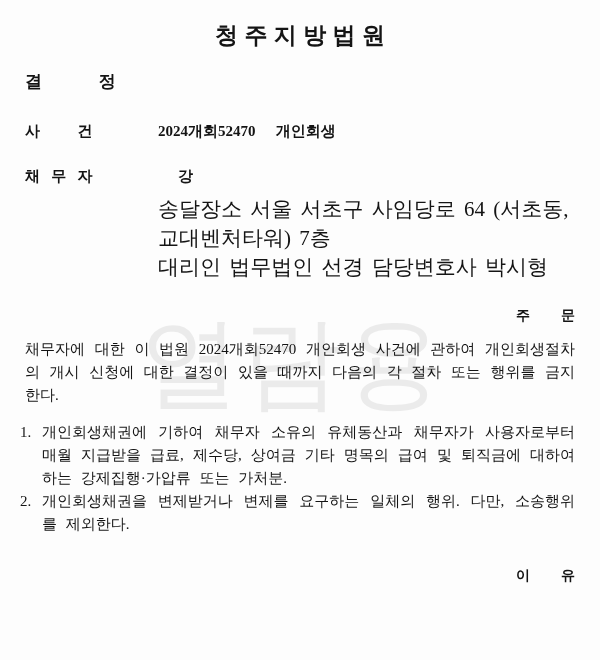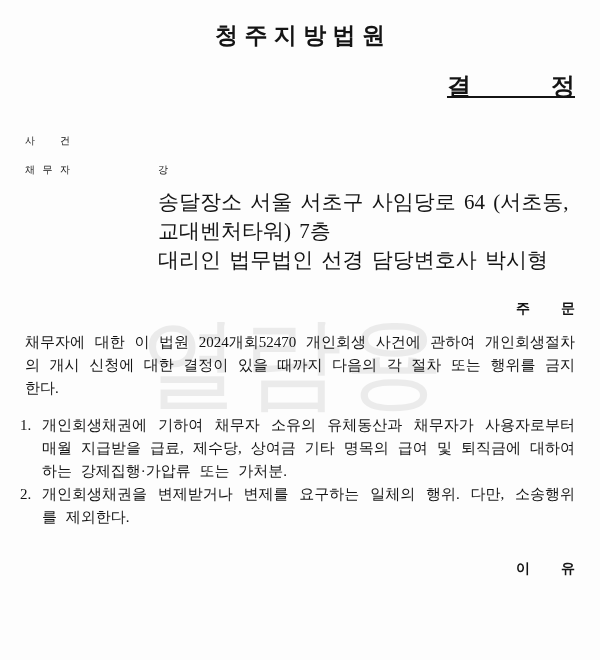--- a/index.html
+++ b/index.html
@@ -32,30 +32,29 @@
   .court-name {
     margin-top: 8px;
     text-align: center;
     font-family: "Liberation Sans", "DejaVu Sans", sans-serif;
     font-weight: bold;
     font-size: 23px;
     white-space: pre;
   }
   .doc-type {
     margin-top: 19px;
-    text-align: right;
+    text-align: left;
     font-family: "Liberation Sans", "DejaVu Sans", sans-serif;
     font-weight: bold;
-    font-size: 24px;
+    font-size: 17px;
     white-space: pre;
-    text-decoration: underline;
   }
-  .kv { display: flex; font-size: 10px; line-height: 21px; }
+  .kv { display: flex; font-size: 15px; line-height: 21px; font-weight: bold; }
   .kv-case   { margin-top: 28px; }
-  .kv-debtor { margin-top: 8px; }
+  .kv-debtor { margin-top: 24px; gap: 20px; }
   .kv .label { flex: none; width: 133px; white-space: pre; }
   .kv .value { white-space: pre; word-spacing: 3px; }
   .addr-block {
     margin-left: 133px;
     margin-top: 8px;
     font-size: 21px;
     line-height: 29px;
     word-spacing: 3px;
   }
   .section-head {
@@ -92,20 +91,21 @@
   <div class="watermark">열람용</div>
 
   <div class="content">
 
     <div class="court-name">청 주 지 방 법 원</div>
 
     <div class="doc-type">결            정</div>
 
     <div class="kv kv-case">
       <span class="label">사          건</span>
+      <span class="value">2024개회52470   개인회생</span>
     </div>
 
     <div class="kv kv-debtor">
       <span class="label">채   무   자</span>
       <span class="value">강</span>
     </div>
 
     <div class="addr-block">
       <div>송달장소   서울 서초구 사임당로 64 (서초동, 교대벤처타워) 7층</div>
       <div>대리인 법무법인 선경 담당변호사 박시형</div>

